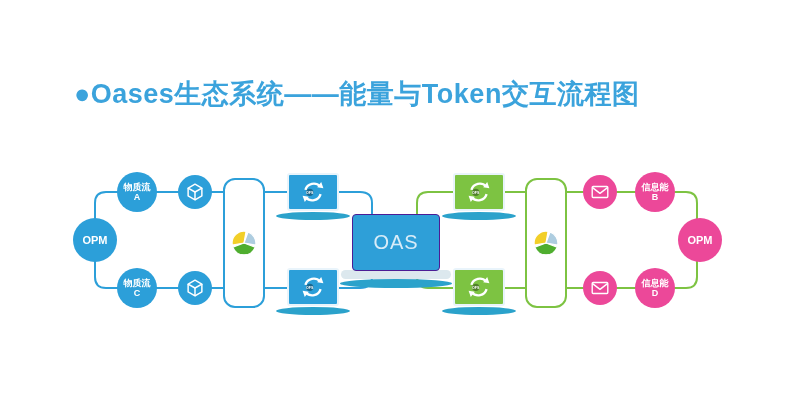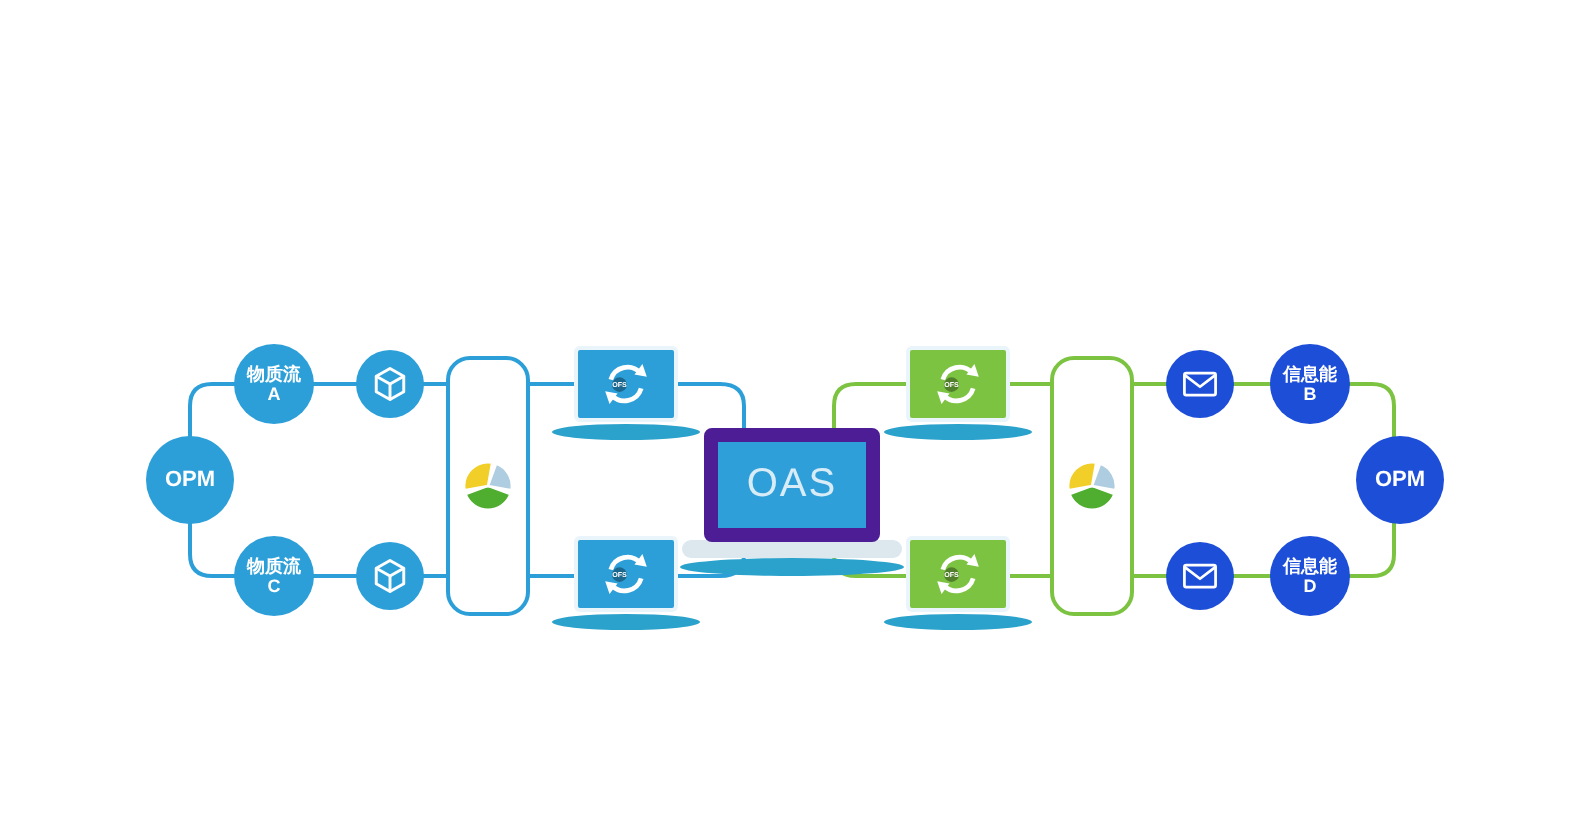--- a/index.html
+++ b/index.html
@@ -9,56 +9,57 @@
   }
   .title{
     position:absolute;left:74px;top:76px;width:660px;
     font-size:27px;font-weight:bold;color:#3ba3dc;letter-spacing:0.5px;
     white-space:nowrap;
   }
   .svg-layer{position:absolute;left:0;top:0;width:788px;height:417px;}
   .node{position:absolute;display:flex;align-items:center;justify-content:center;box-sizing:border-box;}
   .circle{border-radius:50%;color:#fff;text-align:center;}
   .c-blue{background:#2c9fd9;}
-  .c-green{background:#1d4ed8;}
+  .c-green{background:#ec4899;}
   .opm{width:44px;height:44px;font-size:11px;font-weight:bold;}
   .small-label{width:40px;height:40px;font-size:9px;font-weight:bold;line-height:1.15;flex-direction:column;}
   .icon-circle{width:34px;height:34px;}
   .capsule{
     width:42px;height:130px;background:#ffffff;border-radius:12px;
   }
   .capsule.b{border:2px solid #2c9fd9;}
   .capsule.g{border:2px solid #7dc342;}
   .laptop{
     width:52px;height:38px;border:2px solid #e9f4fb;border-radius:3px;
   }
   .laptop.b{background:#2c9fd9;}
   .laptop.g{background:#7dc342;}
   .lap-ellipse{
     position:absolute;width:74px;height:8px;border-radius:50%;
     background:#2ba2cb;
   }
   .oas-screen{
-    width:88px;height:57px;border:7px solid #4c1d95;border-radius:4px;
+    width:88px;height:57px;border:1px solid #4c1d95;border-radius:4px;
     background:#2e9fd8;color:#d8ecf8;font-size:20px;letter-spacing:1px;
   }
   .oas-base{
     position:absolute;left:341px;top:270px;width:110px;height:9px;
     background:#dce8ee;border-radius:5px;
   }
   .oas-ellipse{
     position:absolute;left:340px;top:279px;width:112px;height:9px;
     border-radius:50%;background:#2ba2cb;
   }
 </style>
 </head>
 <body>
 
 <div class="stage">
 
+  <div class="title">●Oases生态系统——能量与Token交互流程图</div>
 
   <svg class="svg-layer" viewBox="0 0 788 417">
     <path d="M360,192 H106 Q95,192 95,203 V277 Q95,288 106,288 H360 M360,192 Q372,192 372,203 V222 M360,288 Q372,288 372,277 V266" fill="none" stroke="#2c9fd9" stroke-width="2"></path>
     <path d="M417,222 V203 Q417,192 428,192 H686 Q697,192 697,203 V277 Q697,288 686,288 H428 Q417,288 417,277 V266" fill="none" stroke="#7dc342" stroke-width="2"></path>
   </svg>
 
   <div class="lap-ellipse" style="left:276px;top:212px;"></div>
   <div class="lap-ellipse" style="left:276px;top:307px;"></div>
   <div class="lap-ellipse" style="left:442px;top:212px;"></div>
   <div class="lap-ellipse" style="left:442px;top:307px;"></div>

